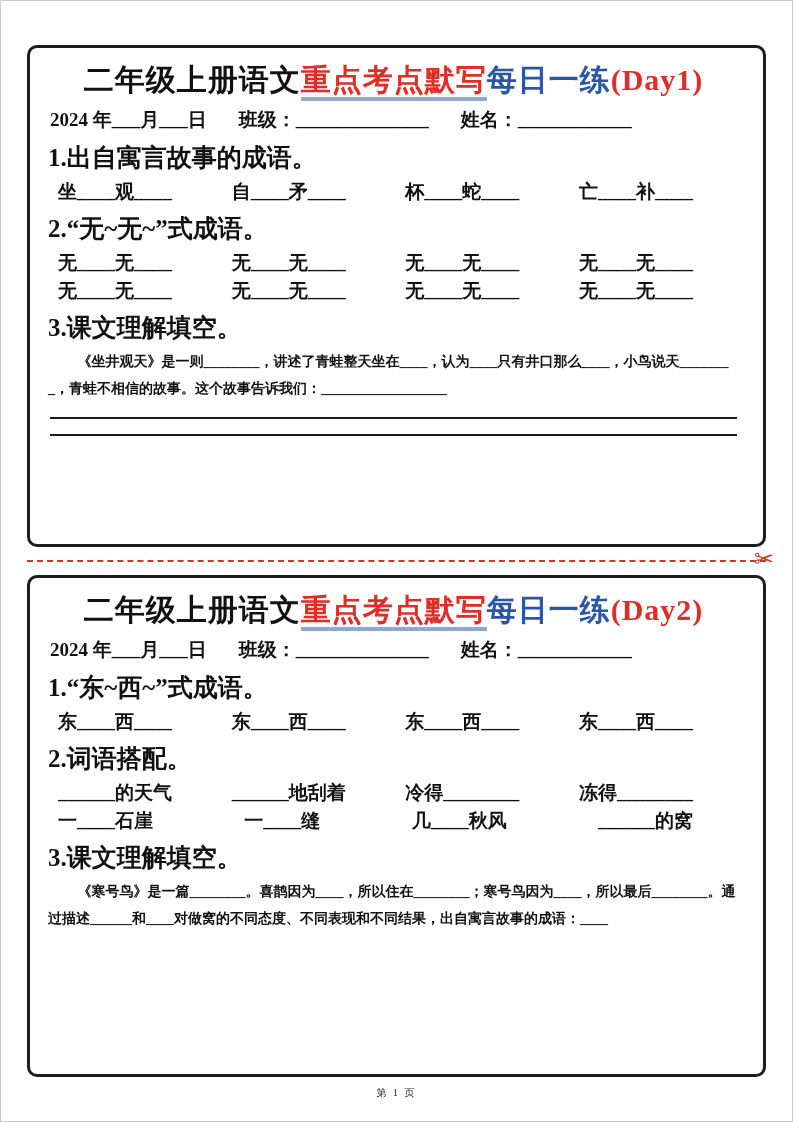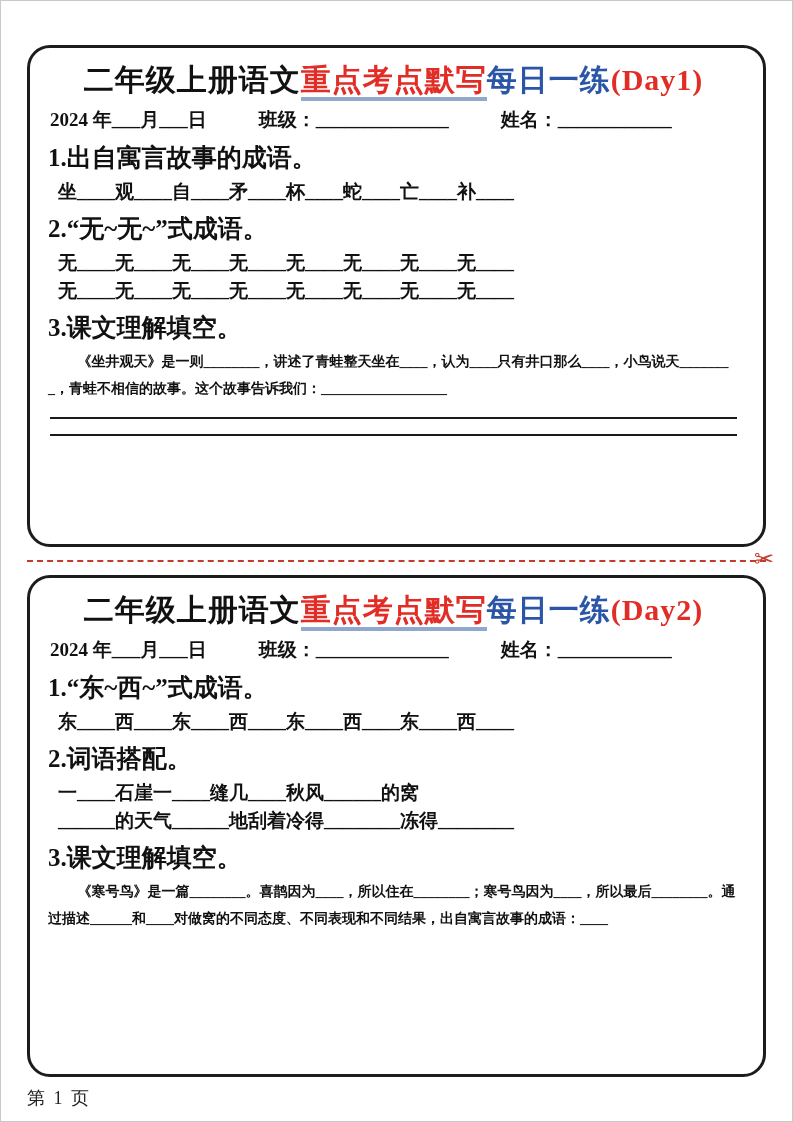--- a/index.html
+++ b/index.html
@@ -11,54 +11,55 @@
     position:relative;
   }
   .sheet {
     position:absolute; inset:0;
     border:1px solid #c9c9c9;
     padding:44px 26px 0 26px;
     background:#fff;
   }
   .panel {
     border:3px solid #1c1c1c;
-    border-radius:23px;
+    border-radius:10px;
     padding:10px 24px 12px 18px;
     height:502px;
     overflow:hidden;
     background:#fff;
   }
   .title {
     text-align:center;
     font-size:30px;
     font-weight:700;
     letter-spacing:1px;
     line-height:1.3;
     margin:2px 0 8px 0;
     white-space:nowrap;
   }
   .t-black { color:#111; }
   .t-red { color:#e12d26; }
   .t-under { border-bottom:4px solid #8fa8cc; padding-bottom:1px; }
   .t-blue { color:#2b55a7; }
   .date-line {
     display:flex;
-    gap:52px;
+    gap:32px;
     font-size:19px;
     font-weight:700;
     margin:2px 0 8px 2px;
     white-space:nowrap;
   }
   .heading {
     font-size:25px;
     font-weight:700;
     margin:7px 0 5px 0;
   }
   .row {
     display:flex;
+    justify-content:space-between;
     font-size:19px;
     font-weight:700;
     margin:2px 0;
     padding:0 46px 0 10px;
     white-space:nowrap;
   }
   .para {
     font-size:14px;
     font-weight:700;
     line-height:1.9;
@@ -78,21 +79,22 @@
   }
   .scissors {
     position:absolute;
     right:-8px;
     top:-15px;
     color:#c43a2b;
     font-size:24px;
     line-height:1;
   }
   footer {
-    font-size:18px;
+    text-align:center;
+    font-size:10px;
     font-weight:400;
     color:#222;
     margin-top:9px;
     letter-spacing:2px;
   }
 </style>
 </head>
 <body>
 
 <div class="sheet">
@@ -150,30 +152,30 @@
     <div class="heading">1.“东~西~”式成语。</div>
     <div class="row">
       <span>东____西____</span>
       <span>东____西____</span>
       <span>东____西____</span>
       <span>东____西____</span>
     </div>
 
     <div class="heading">2.词语搭配。</div>
     <div class="row">
+      <span>______的天气</span>
+      <span>______地刮着</span>
+      <span>冷得________</span>
+      <span>冻得________</span>
+    </div>
+    <div class="row">
       <span>一____石崖</span>
       <span>一____缝</span>
       <span>几____秋风</span>
       <span>______的窝</span>
-    </div>
-    <div class="row">
-      <span>______的天气</span>
-      <span>______地刮着</span>
-      <span>冷得________</span>
-      <span>冻得________</span>
     </div>
 
     <div class="heading">3.课文理解填空。</div>
     <p class="para">《寒号鸟》是一篇________。喜鹊因为____，所以住在________；寒号鸟因为____，所以最后________。通过描述______和____对做窝的不同态度、不同表现和不同结果，出自寓言故事的成语：____</p>
   </section>
 
   <footer>第 1 页</footer>
 </div>
 
 </body></html>

